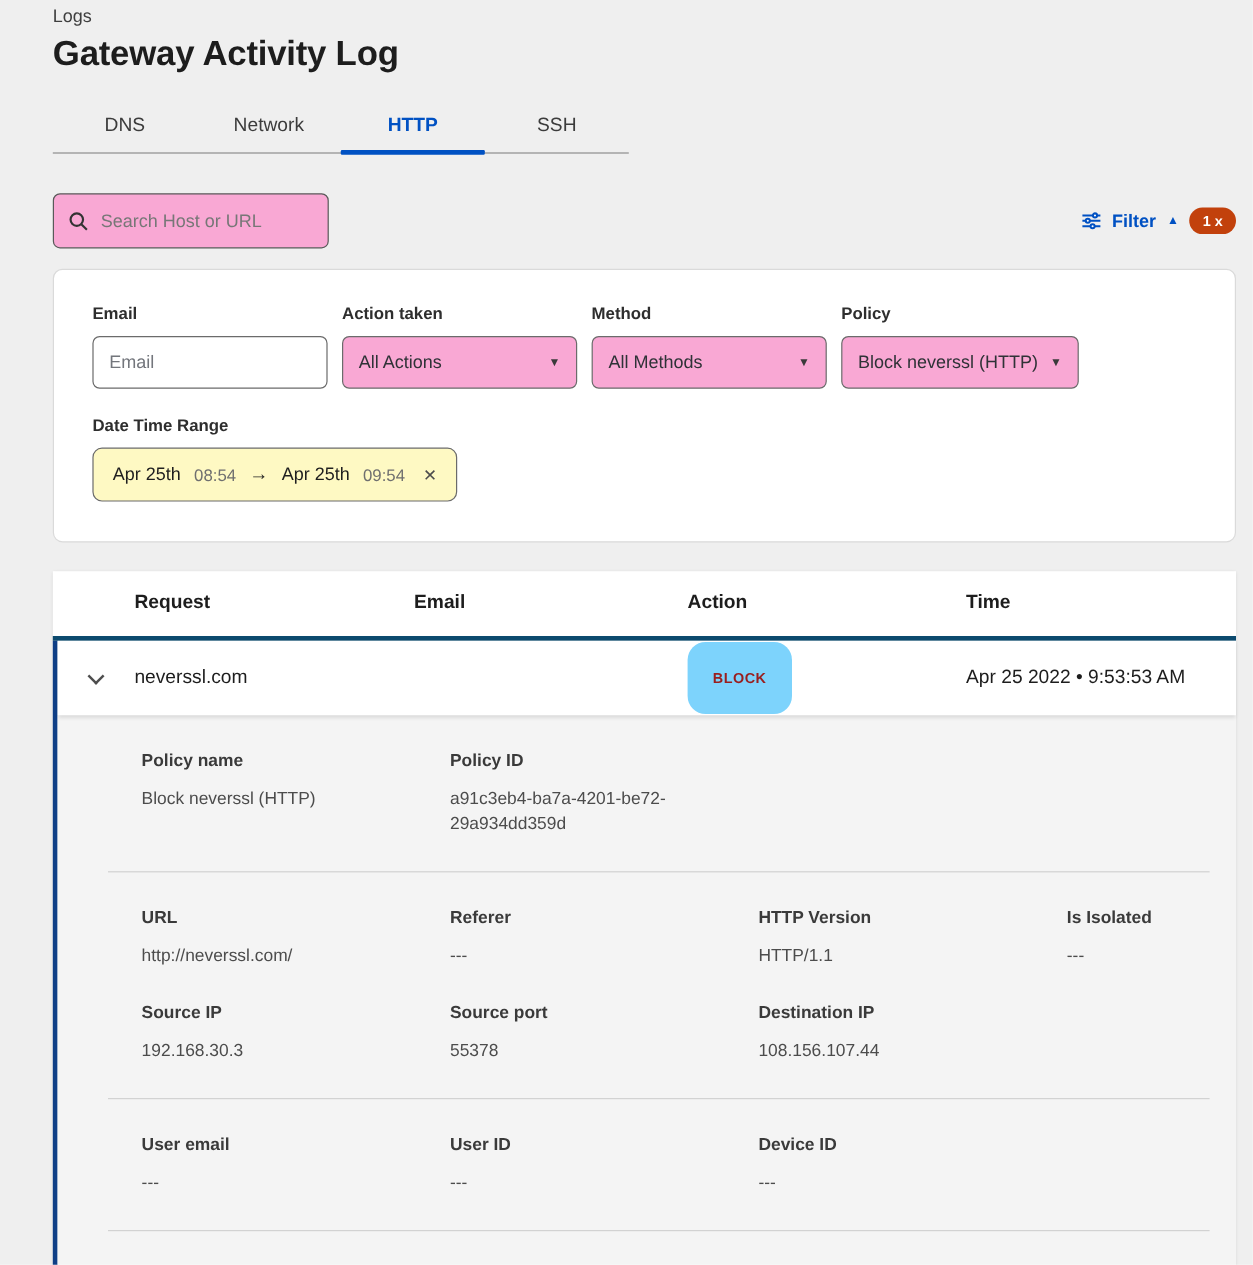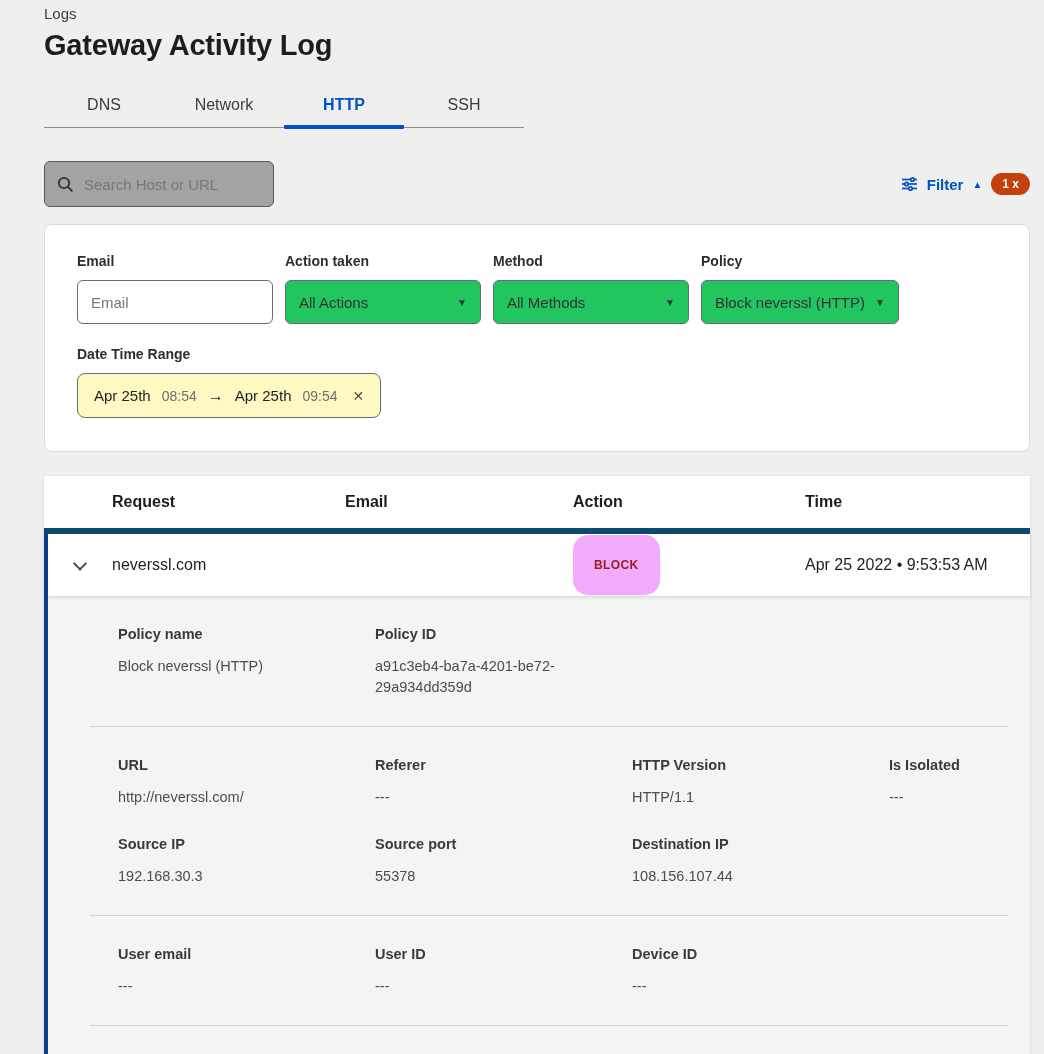--- a/index.html
+++ b/index.html
@@ -19,62 +19,62 @@
   .tabs { display:flex; width:480px; margin-top:24px; border-bottom:1px solid #8d8d8d; }
   .tab { width:120px; text-align:center; font-size:16px; color:#3c3c3c; padding:10px 0 13px;
          position:relative; cursor:pointer; }
   .tab.active { color:#0051c3; font-weight:700; }
   .tab.active::after { content:""; position:absolute; left:0; right:0; bottom:-2px; height:4px;
          background:#0051c3; border-radius:1px; }
 
   
   .toolbar { display:flex; justify-content:space-between; align-items:center; margin-top:33px; }
   .search-box { display:flex; align-items:center; gap:10px; width:230px; height:46px;
-        background:#a3a3a3; border:1px solid #595959; border-radius:6px; padding:0 12px; }
+        background:#f9a8d4; border:1px solid #595959; border-radius:6px; padding:0 12px; }
   .search-box input { border:none; outline:none; font-size:15px; width:100%; color:#333;
         font-family:"Liberation Sans", sans-serif; background:transparent; }
   .search-box input::placeholder { color:#777; }
   .filter-group { display:flex; align-items:center; gap:9px; }
   .filter-label { color:#0051c3; font-weight:700; font-size:15px; cursor:pointer; }
   .caret-up { color:#0051c3; font-size:10px; cursor:pointer; }
   .filter-badge { background:#c2410c; color:#fff; font-size:12px; font-weight:700;
         border-radius:11px; padding:4px 11px; cursor:pointer; }
 
   
   .filter-panel { background:#fff; border:1px solid #dadada; border-radius:8px;
         margin-top:17px; padding:28px 32px 33px; }
   .field-row { display:flex; gap:12px; }
   .field label, .field .field-label { display:block; font-size:14px; font-weight:700; color:#2e2e2e; margin-bottom:11px; }
   .text-input { width:196px; height:44px; border:1px solid #6b6b6b; border-radius:6px;
         font-size:15px; padding:0 13px; color:#333; font-family:"Liberation Sans", sans-serif; outline:none; }
   .text-input::placeholder { color:#73767c; }
   .select { width:196px; height:44px; border:1px solid #6b6b6b; border-radius:6px;
         display:flex; align-items:center; justify-content:space-between; padding:0 13px;
-        font-size:15px; color:#2f3237; cursor:pointer; background:#22c55e; }
+        font-size:15px; color:#2f3237; cursor:pointer; background:#f9a8d4; }
   .select .caret-down { font-size:10px; color:#3a3a3a; }
   .daterange-wrap { margin-top:22px; }
   .daterange { display:inline-flex; align-items:center; gap:11px; height:45px;
         border:1px solid #6b6b6b; border-radius:8px; padding:0 16px; background:#fef9c3; }
   .daterange .d { font-size:15px; color:#1f1f1f; }
   .daterange .t { font-size:14px; color:#6f6f6f; }
   .daterange .arrow { font-size:16px; color:#1f1f1f; }
   .daterange .clear { font-size:14px; color:#4c4c4c; cursor:pointer; margin-left:4px; }
 
   
   .table-card { background:#fff; margin-top:24px; box-shadow:0 1px 3px rgba(0,0,0,.14); }
   .thead { display:grid; grid-template-columns:68px 233px 228px 232px 1fr; align-items:center;
-        height:58px; border-bottom:6px solid #0c4a6e; }
+        height:58px; border-bottom:4px solid #0c4a6e; }
   .th { font-size:16px; font-weight:700; color:#1d1d1d; }
   .expanded-block { border-left:4px solid #0e3e86; }
   .trow { display:grid; grid-template-columns:64px 233px 228px 232px 1fr; align-items:center;
         height:62px; background:#fff; box-shadow:0 2px 3px rgba(0,0,0,.10); position:relative; }
   .chevron { justify-self:center; width:10px; height:10px; border-left:2px solid #4d4d4d;
         border-bottom:2px solid #4d4d4d; transform:rotate(-45deg) translate(1px,-1px); cursor:pointer; }
   .cell-request { font-size:16px; color:#1d1d1d; }
-  .badge-block { display:inline-block; background:#f0abfc; color:#991e1e; font-size:12px;
+  .badge-block { display:inline-block; background:#7dd3fc; color:#991e1e; font-size:12px;
         font-weight:700; letter-spacing:.4px; border-radius:15px; padding:23px 21px; }
   .cell-time { font-size:16px; color:#1d1d1d; }
 
   
   .details { background:#f4f4f4; padding:0 22px 0 42px; }
   .dgrid { display:grid; grid-template-columns:222px 222px 222px 222px; padding-left:28px;gap:35px; }
   .dfield .dlabel { font-size:14.5px; font-weight:700; color:#3a3a3a; margin-bottom:14px; }
   .dfield .dvalue { font-size:14.5px; color:#4c4c4c; line-height:1.45; }
   .sec { padding:30px 0 28px; }
   .divider { border:none; border-top:1px solid #d2d2d2; height:0; }

